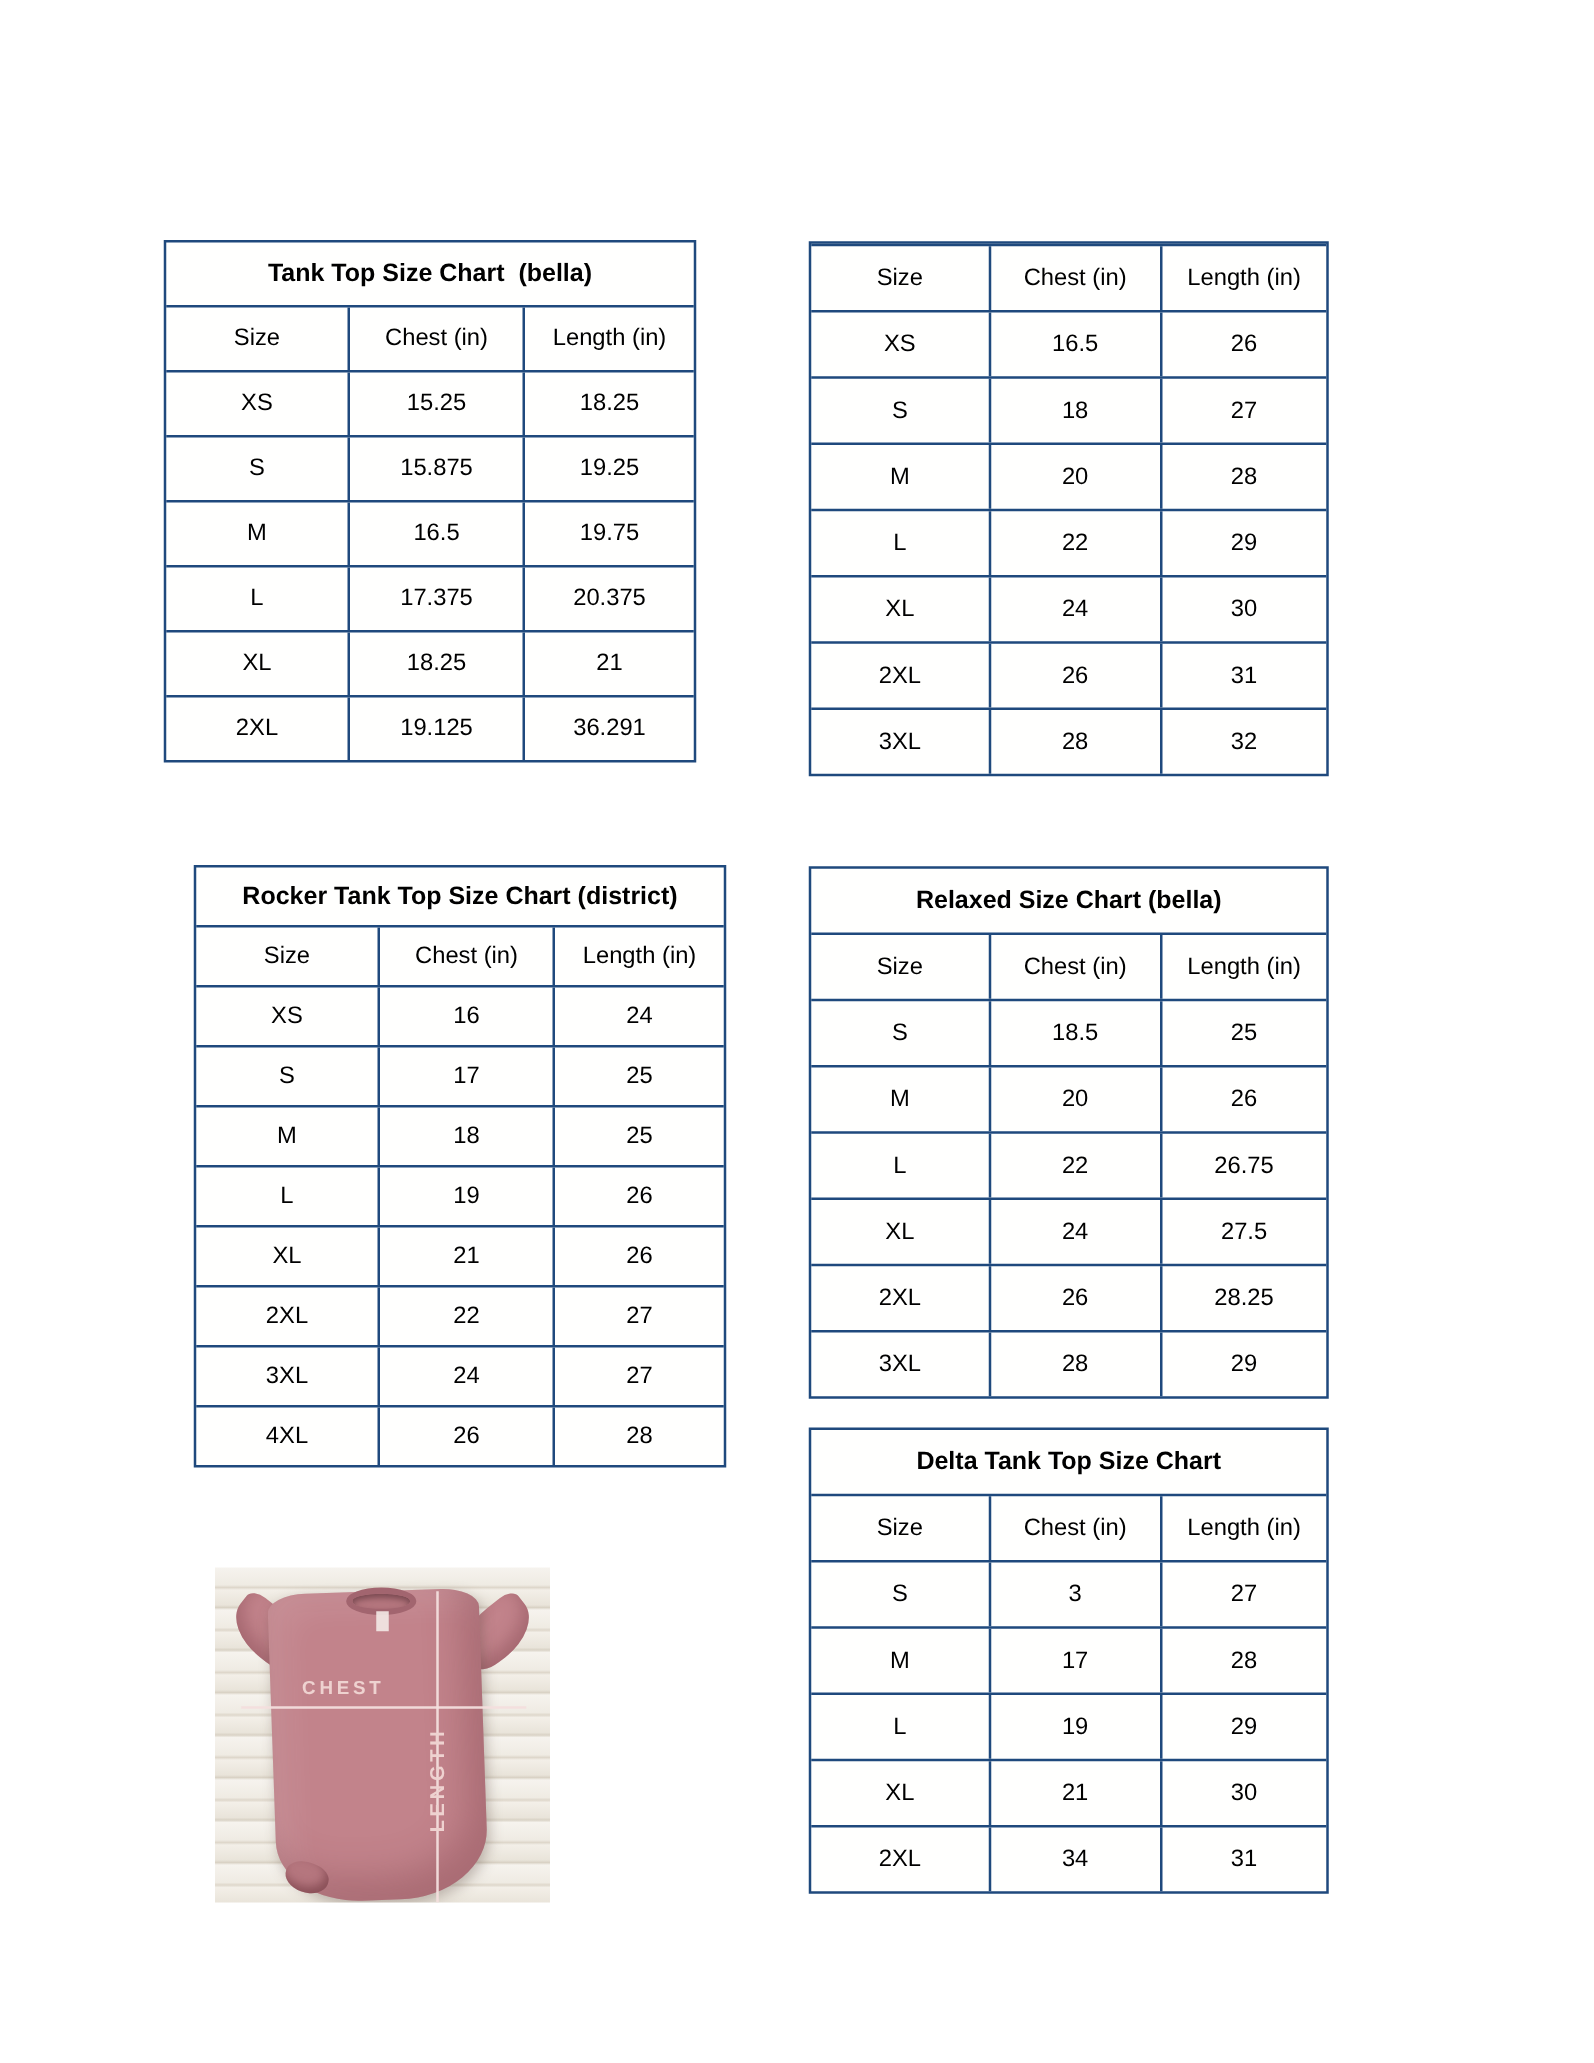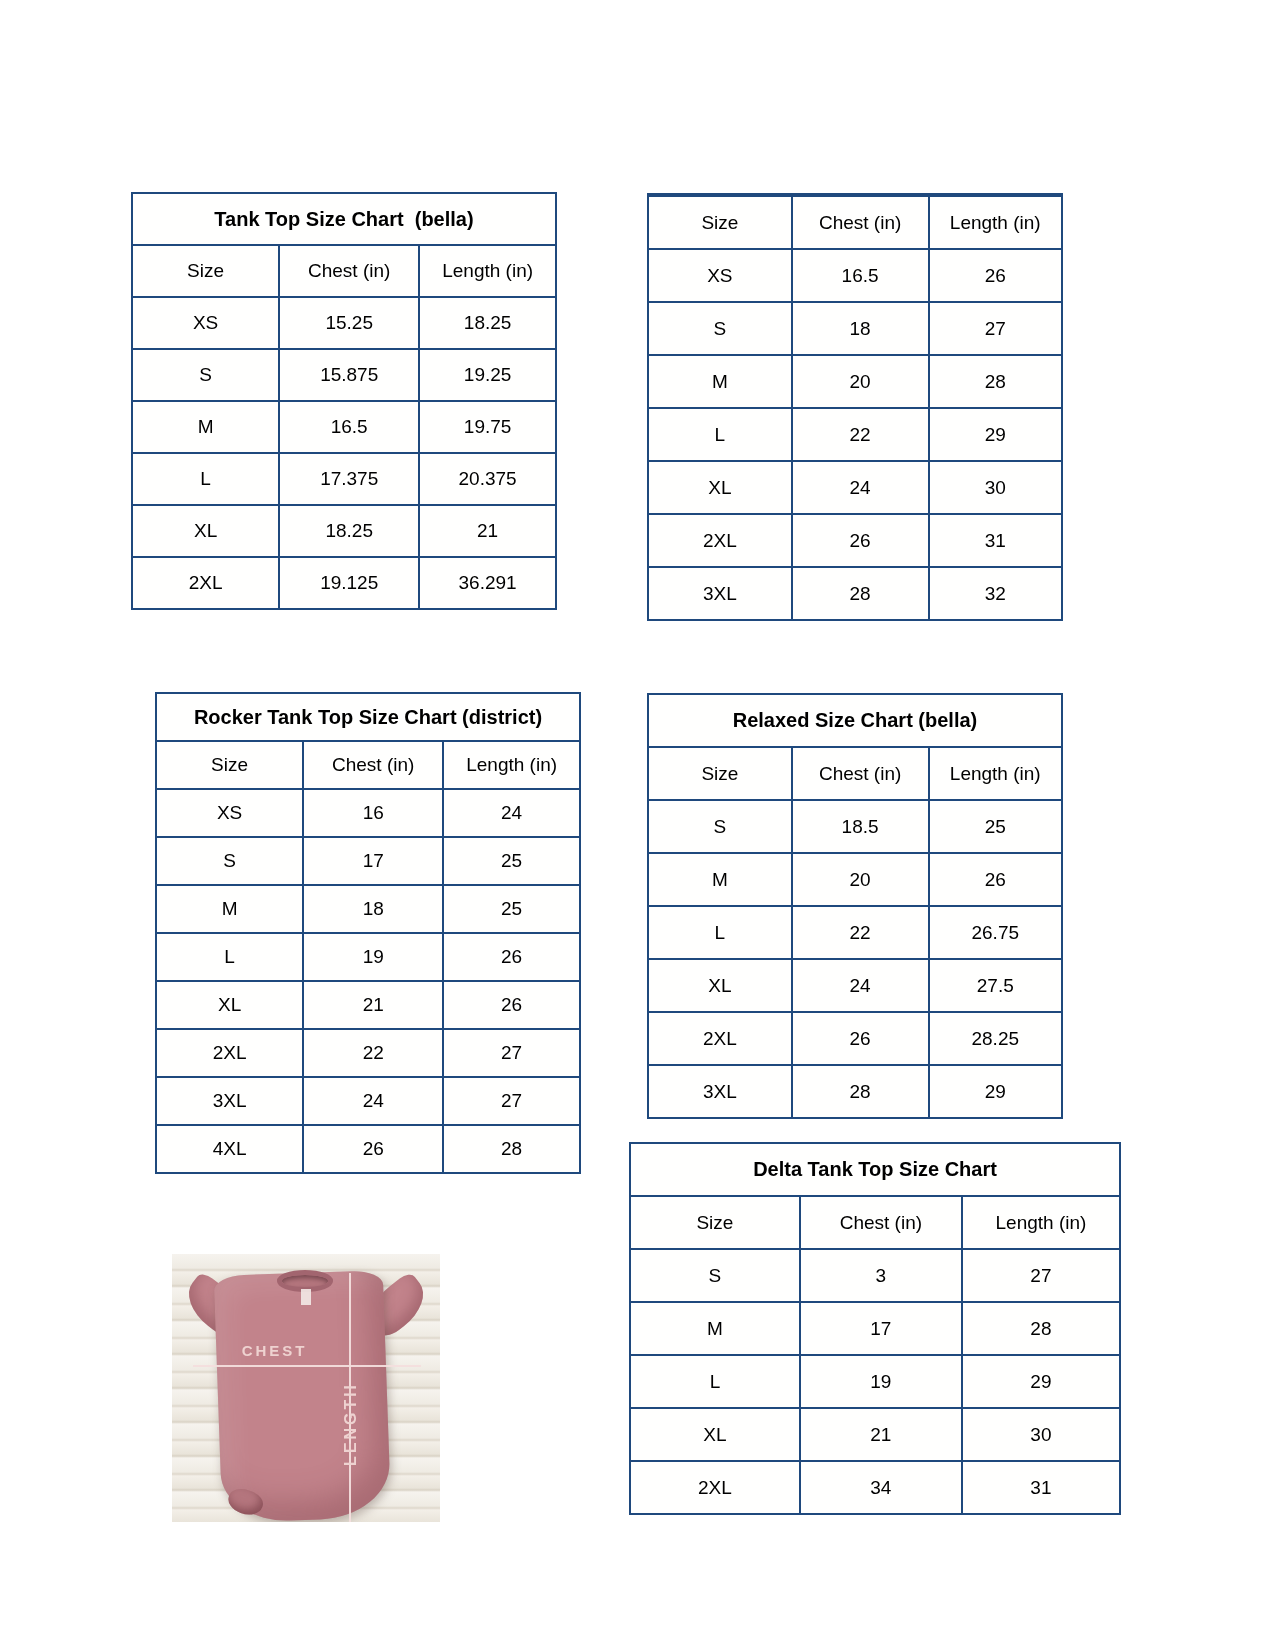--- a/index.html
+++ b/index.html
@@ -266,21 +266,21 @@
         <div class="t-cell">26</div>
         <div class="t-cell">28.25</div>
       </div>
       <div class="t-row">
         <div class="t-cell">3XL</div>
         <div class="t-cell">28</div>
         <div class="t-cell">29</div>
       </div>
     </div>
 
-  <div class="size-table" style="left:629px; top:1142px; width:492px; --rh:51px;">
+  <div class="size-table" style="left:647px; top:1142px; width:416px; --rh:51px;">
       <div class="t-title">Delta Tank Top Size Chart</div>
       <div class="t-row t-head">
         <div class="t-cell">Size</div>
         <div class="t-cell">Chest (in)</div>
         <div class="t-cell">Length (in)</div>
       </div>
       <div class="t-row">
         <div class="t-cell">S</div>
         <div class="t-cell">3</div>
         <div class="t-cell">27</div>

